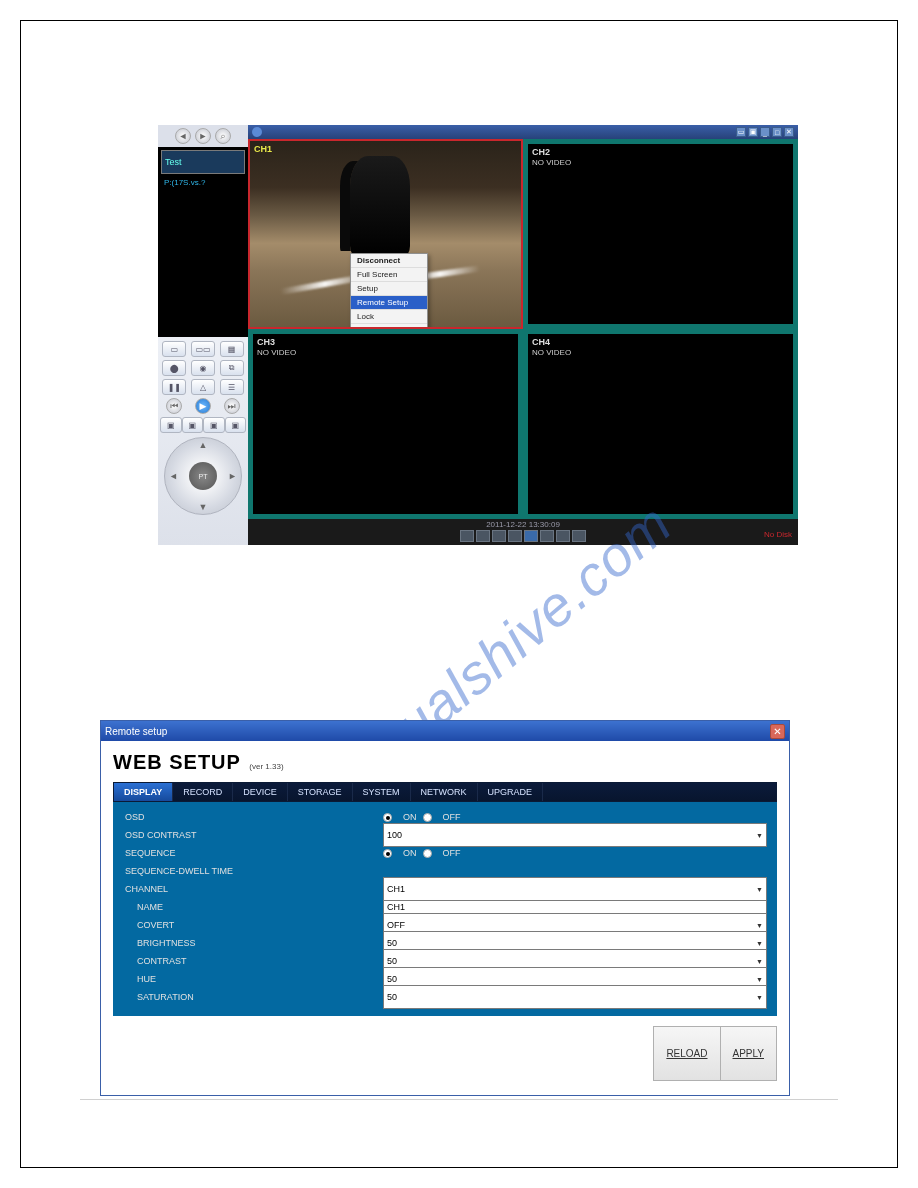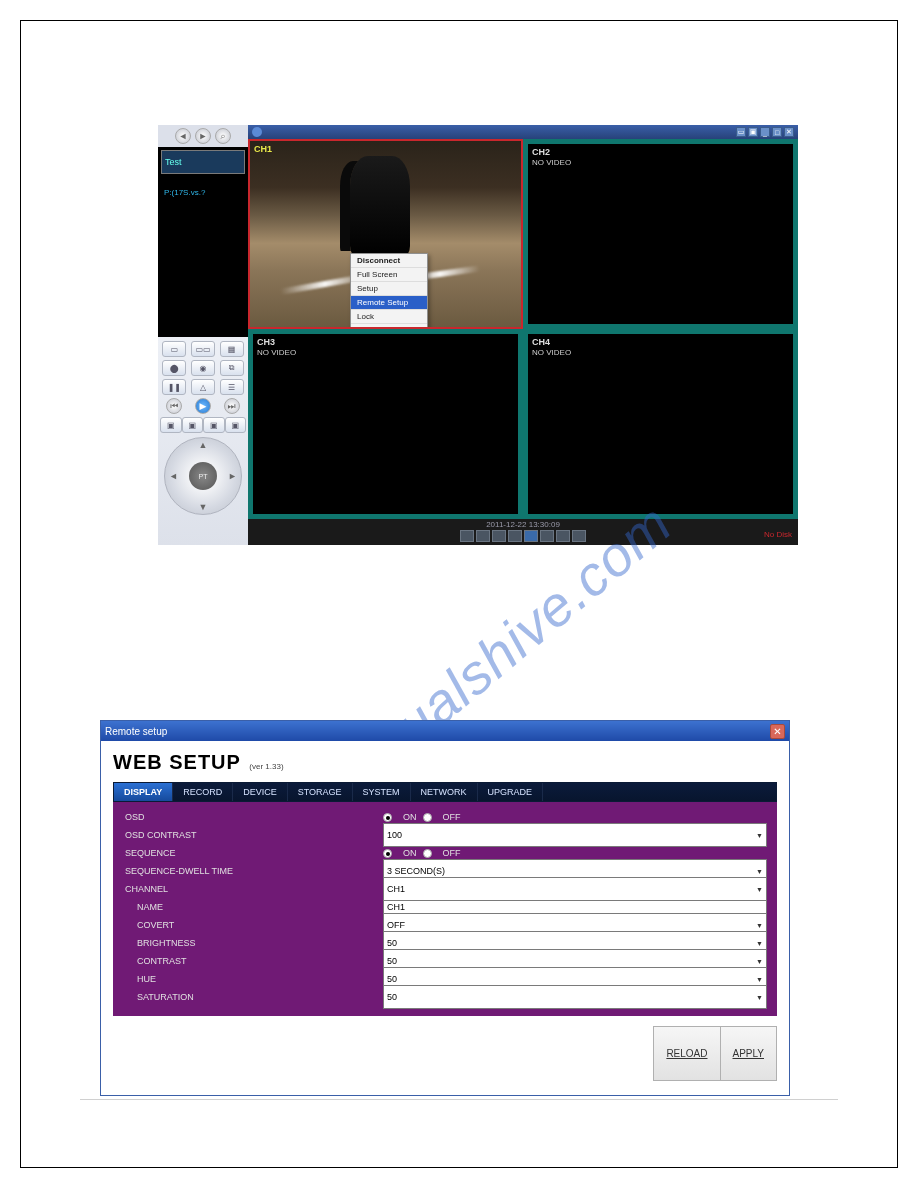--- a/index.html
+++ b/index.html
@@ -6,21 +6,21 @@
   body { width: 918px; height: 1188px; background: #fff; font-family: Arial, sans-serif; position: relative; }
   .page-border { position: absolute; top: 20px; left: 20px; right: 20px; bottom: 20px; border: 1px solid #000; }
   .content { position: absolute; top: 40px; left: 40px; right: 40px; bottom: 40px; }
 
   
   .cms { position: absolute; top: 85px; left: 118px; width: 640px; height: 420px; display: flex; }
   .cms-sidebar { width: 90px; height: 100%; background: linear-gradient(#e8e8ef, #d8d8e2); display: flex; flex-direction: column; }
   .cms-side-top { height: 22px; background: #dce0ea; display: flex; gap: 4px; justify-content: center; align-items: center; }
   .circ-btn { width: 16px; height: 16px; border-radius: 50%; background: radial-gradient(#fff,#c0c3cc); border: 1px solid #aaa; display: flex; align-items: center; justify-content: center; font-size: 9px; color: #666; }
   .tree { flex: 0 0 190px; background: #000; padding: 3px; font-size: 8px; }
-  .tree-item { color: #2fb6e8; padding: 14px 3px; }
+  .tree-item { color: #2fb6e8; padding: 4px 3px; }
   .tree-item.sel { background: #1a3a5c; color: #6fe; }
   .cms-controls { flex: 1; background: linear-gradient(#edf0f6,#dde1ea); padding: 4px 2px; }
   .btn-row { display: flex; justify-content: space-around; margin-bottom: 3px; }
   .sq-btn { width: 24px; height: 16px; background: linear-gradient(#fff,#d9e1ee); border: 1px solid #b0b6c2; border-radius: 3px; font-size: 8px; display: flex; align-items: center; justify-content: center; color: #556; }
   .ptz-wrap { margin-top: 4px; display: flex; justify-content: center; }
   .ptz { width: 78px; height: 78px; border-radius: 50%; background: radial-gradient(#fff 10%, #d5d9e2 60%, #b9bec8); position: relative; border: 1px solid #b0b4bf; }
   .ptz::before { content:""; position:absolute; top:50%; left:50%; width:28px; height:28px; transform:translate(-50%,-50%); border-radius:50%; background: radial-gradient(#888,#555); }
   .ptz .pt-label { position:absolute; top:50%; left:50%; transform:translate(-50%,-50%); font-size:7px; color:#eee; }
   .ptz .arr { position:absolute; font-size:9px; color:#666; }
   .ptz .u{top:2px;left:50%;transform:translateX(-50%);} .ptz .d{bottom:2px;left:50%;transform:translateX(-50%);}
@@ -64,21 +64,21 @@
   .ws-win { position:absolute; top:680px; left:60px; width:690px; border:1px solid #3a5fa8; background:#fff; }
   .ws-titlebar { height:20px; background:linear-gradient(#3d72d0,#1f4aa8); display:flex; align-items:center; justify-content:space-between; padding:0 4px; }
   .ws-title { font-size:10px; color:#fff; }
   .ws-close { width:15px; height:15px; background:#d9685a; border:1px solid #a84a3c; color:#fff; font-size:10px; display:flex; align-items:center; justify-content:center; border-radius:2px; }
   .ws-body { padding:10px 12px 14px; }
   .ws-hdr { font-size:20px; font-weight:900; letter-spacing:1px; color:#000; }
   .ws-ver { font-size:8px; color:#444; margin-left:4px; font-weight:normal; }
   .tabs { margin-top:8px; background:linear-gradient(#0b1b3b,#08152e); border:1px solid #0a1a35; display:flex; }
   .tab { padding:4px 10px; font-size:9px; color:#d6e3ff; border-right:1px solid #1a2a4a; }
   .tab.active { background:linear-gradient(#2a70d4,#164a9c); color:#fff; font-weight:bold; }
-  .form { background:#701a75; padding:6px 0 10px; }
+  .form { background:#0369a1; padding:6px 0 10px; }
   .row { display:flex; align-items:center; font-size:9px; color:#e0e0e0; height:18px; }
   .row .lbl { width:270px; padding-left:12px; }
   .row.sub .lbl { padding-left:24px; }
   .row .ctl { flex:1; padding-right:10px; }
   .radio-grp { display:flex; gap:6px; align-items:center; }
   .radio-grp .r { display:flex; align-items:flex-end; gap:11px; }
   .radio-grp .dot { width:9px; height:9px; border-radius:50%; border:1px solid #aaa; background:#fff; position:relative; }
   .radio-grp .dot.on::after { content:""; position:absolute; top:1.5px; left:1.5px; width:4px; height:4px; border-radius:50%; background:#000; }
   .sel { width:100%; height:24px; background:#fff; border:1px solid #7a7a7a; font-size:9px; padding:0 3px; color:#000; display:flex; align-items:center; justify-content:space-between; }
   .sel .caret { font-size:7px; color:#333; }
@@ -262,26 +262,20 @@
                 </div>
             <div class="r">
                   <span class="dot"></span>
                   <span>OFF</span>
                 </div>
           </div>
             </div>
         </div>
         <div class="row">
           <div class="lbl">SEQUENCE-DWELL TIME</div>
-          <div class="ctl">
-              <div class="sel">
-                <span>3 SECOND(S)</span>
-                <span class="caret">▼</span>
-              </div>
-            </div>
         </div>
         <div class="row">
           <div class="lbl">CHANNEL</div>
           <div class="ctl">
               <div class="sel">
                 <span>CH1</span>
                 <span class="caret">▼</span>
               </div>
             </div>
         </div>

